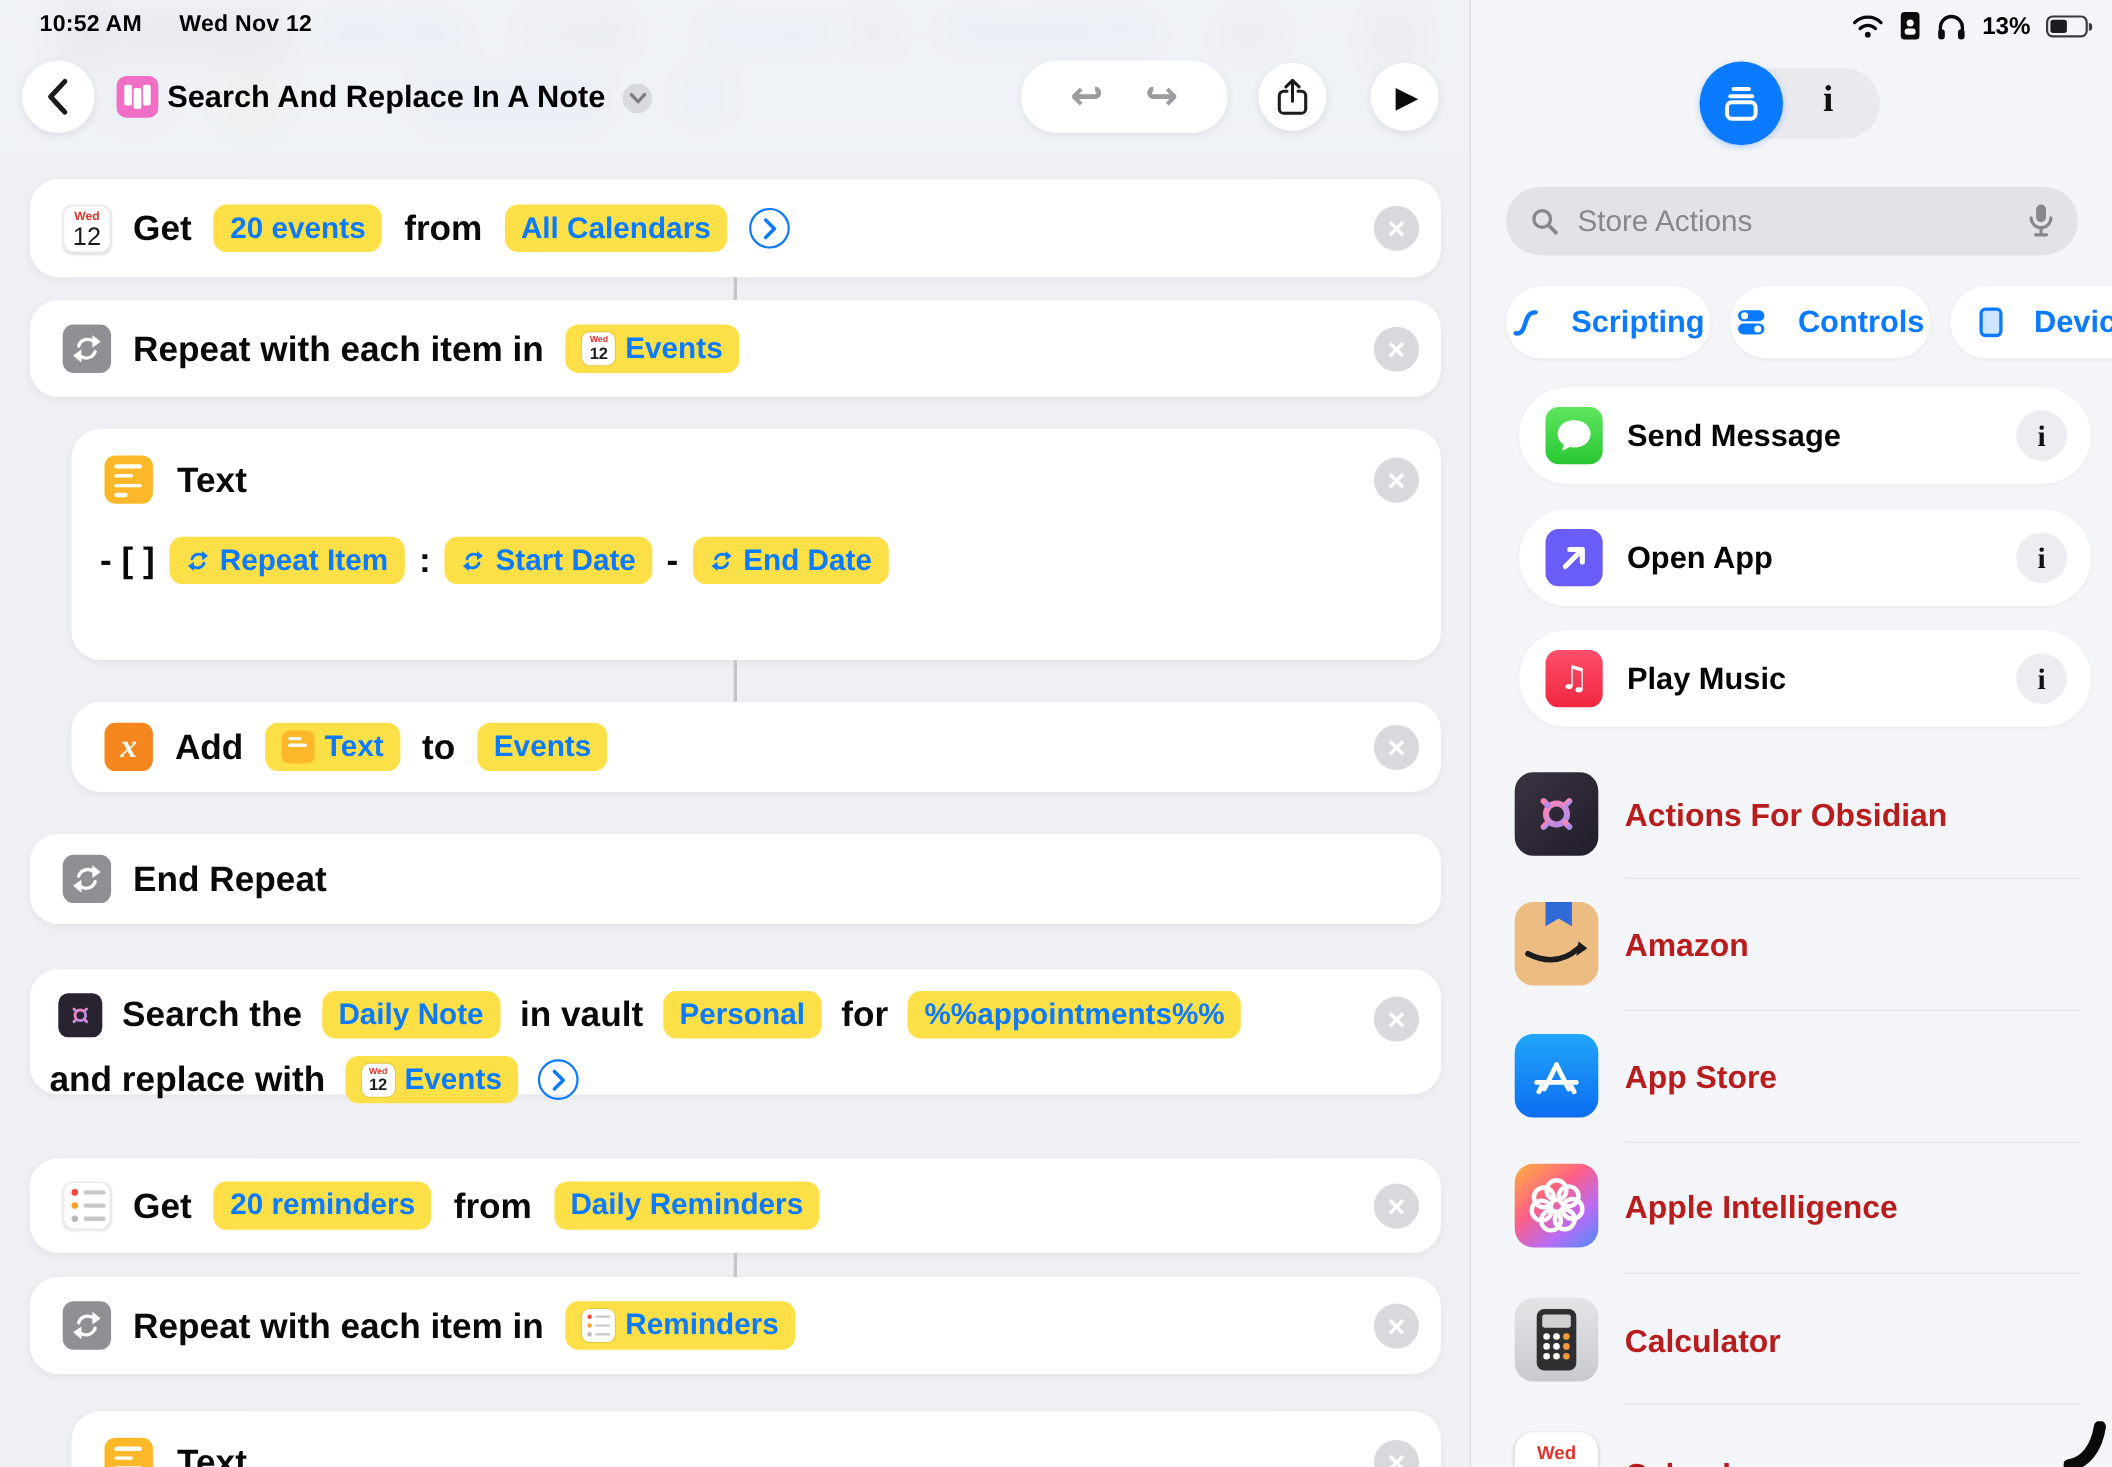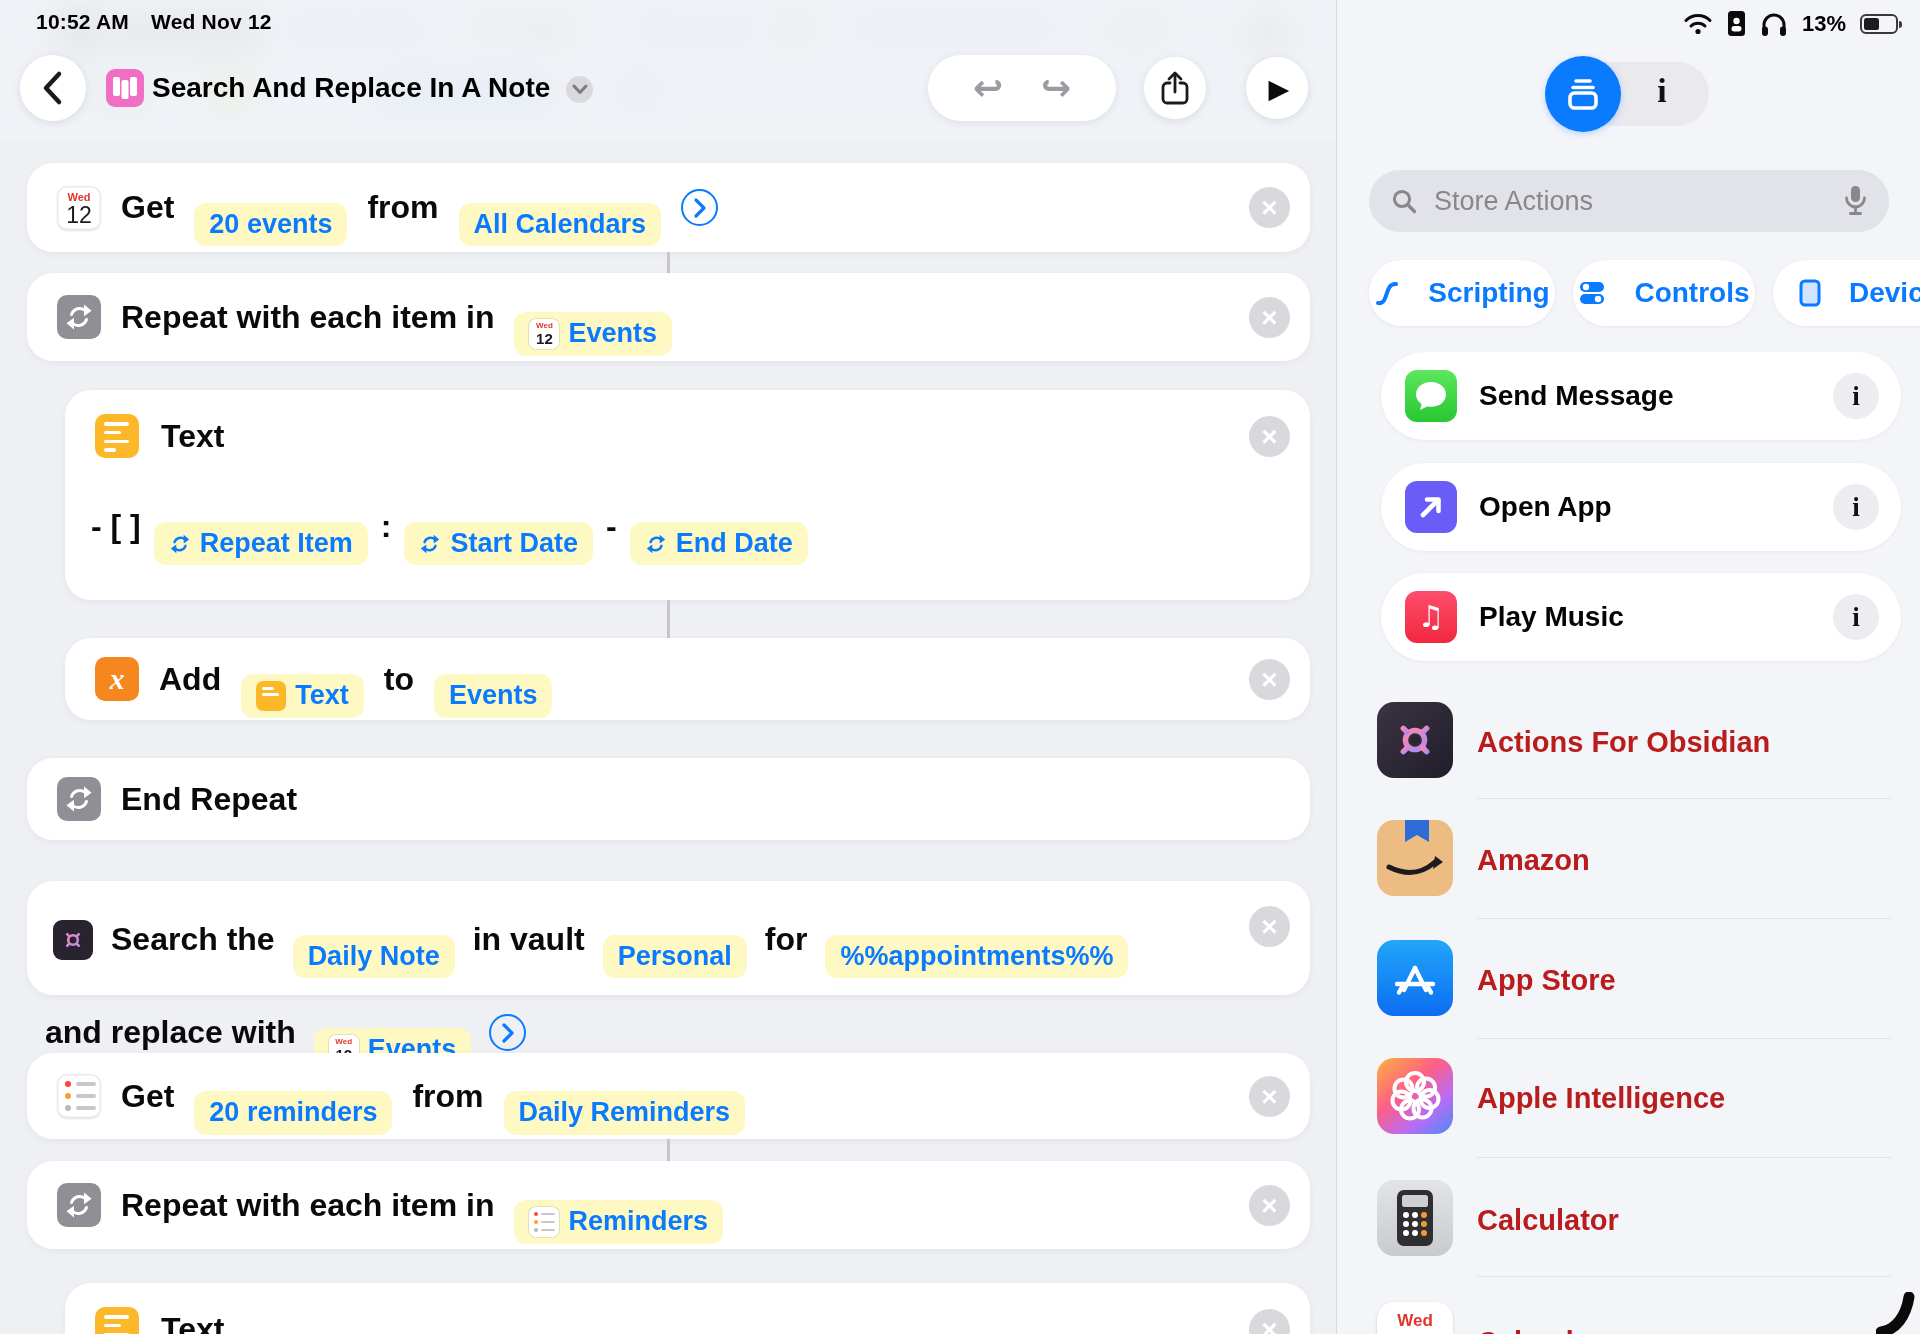--- a/index.html
+++ b/index.html
@@ -12,40 +12,40 @@
 
   
   .gblob { position:absolute; filter:blur(8px); border-radius:10px; }
   .gword { position:absolute; filter:blur(6px); font-size:27px; font-weight:700; white-space:nowrap; opacity:.75; }
   .gblue { color:#8db9f2; }
   .gdark { color:#8e8e93; }
 
   .navblur { position:absolute; left:0; top:0; width:1335px; height:140px;
              background:rgba(240,242,246,0.78); backdrop-filter:blur(14px); }
 
-  .statusleft { position:absolute; left:36px; top:10px; font-size:21px; font-weight:700; color:#000; letter-spacing:.2px; display:flex; gap:22px; }
+  .statusleft { position:absolute; left:36px; top:10px; font-size:21px; font-weight:700; color:#000; letter-spacing:.2px; display:flex; gap:34px; }
 
   .circbtn { position:absolute; background:#fff; border-radius:50%; box-shadow:0 2px 8px rgba(30,30,60,.10);
              display:flex; align-items:center; justify-content:center; }
   .navtitle { position:absolute; left:152px; top:72px; font-size:28px; font-weight:700; color:#000; white-space:nowrap; }
   .appbadge { position:absolute; left:106px; top:69px; width:38px; height:38px; border-radius:9px; background:#f06fc5;
               display:flex; align-items:center; justify-content:center; }
   .chevbadge { position:absolute; left:566px; top:76px; width:27px; height:27px; border-radius:50%; background:#d9d9de;
                display:flex; align-items:center; justify-content:center; }
   .undoredo { position:absolute; left:928px; top:55px; width:188px; height:66px; border-radius:33px; background:#fff;
               box-shadow:0 2px 8px rgba(30,30,60,.08); display:flex; align-items:center; justify-content:space-around; padding:0 26px; }
   .uglyph { font-family:"DejaVu Sans", sans-serif; color:#9b9ba1; font-size:36px; font-weight:700; line-height:1; }
   .playglyph { font-family:"DejaVu Sans", sans-serif; color:#0b0b0d; font-size:27px; line-height:1; padding-left:4px; }
 
   
   .card { position:absolute; background:#fff; border-radius:26px; box-shadow:0 2px 7px rgba(25,25,55,.05); }
   .row  { display:flex; align-items:center; gap:20px; height:100%; padding:0 78px 0 30px; }
   .atext { font-size:32px; font-weight:700; color:#0a0a0c; white-space:nowrap; }
-  .tok { display:inline-flex; align-items:center; gap:9px; background:#fef9c3; color:#0a7aff;
-         font-size:27px; font-weight:700; border-radius:12px; padding:6px 15px; white-space:nowrap; line-height:1.15;margin-top:34px; }
+  .tok { display:inline-flex; align-items:center; gap:9px; background:#fde047; color:#0a7aff;
+         font-size:27px; font-weight:700; border-radius:12px; padding:6px 15px; white-space:nowrap; line-height:1.15; }
   .closebtn { position:absolute; width:41px; height:41px; border-radius:50%; background:#d8d8dd; color:#fff;
               display:flex; align-items:center; justify-content:center; font-size:28px; font-weight:700; right:20px; line-height:1; }
   .vconn { position:absolute; left:667px; width:3px; background:#c5c5ca; }
 
   .ic44 { width:44px; height:44px; border-radius:10px; flex:none; position:relative; overflow:hidden; }
   .calic { background:#fff; box-shadow:0 0 0 1.5px rgba(0,0,0,.08) inset, 0 1px 2px rgba(0,0,0,.12); }
   .calic .wed { color:#e0352b; font-weight:700; font-size:11px; text-align:center; margin-top:6px; line-height:1; }
   .calic .day { color:#1c1c1e; font-size:23px; text-align:center; line-height:1; margin-top:1px; }
   .repic { background:#8f9096; display:flex; align-items:center; justify-content:center; }
   .txtic { background:#fcb828; padding:8px 0 0 9px; }

